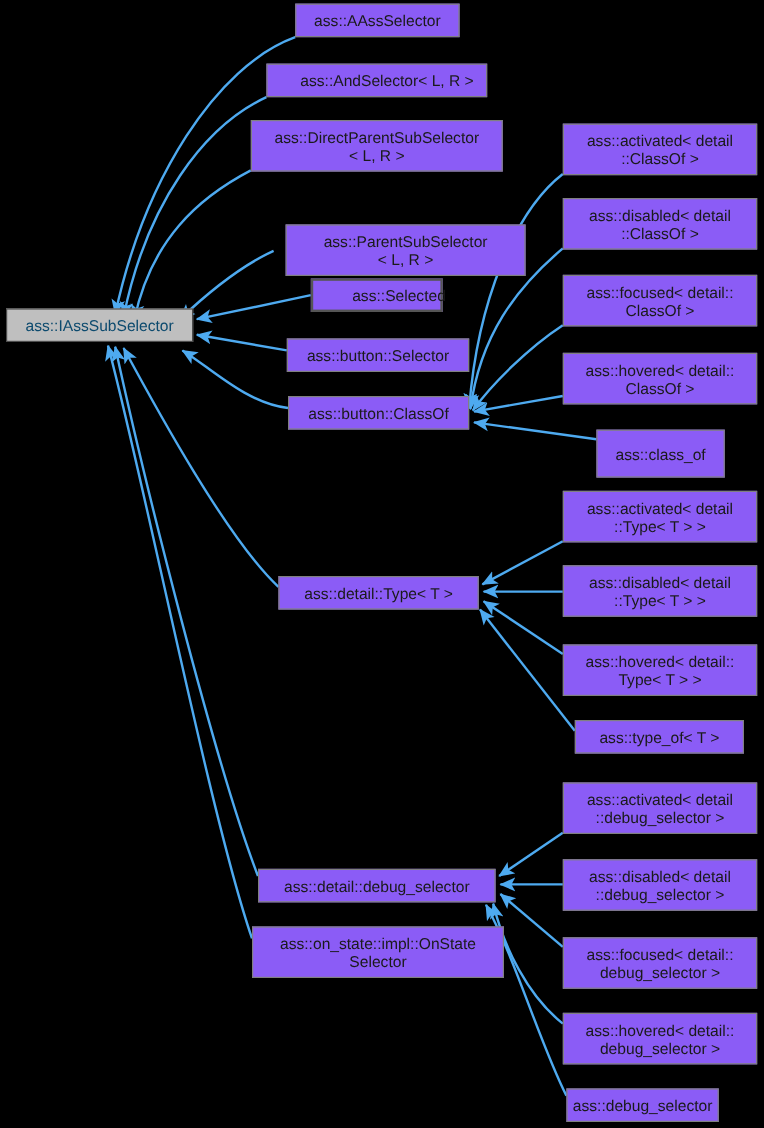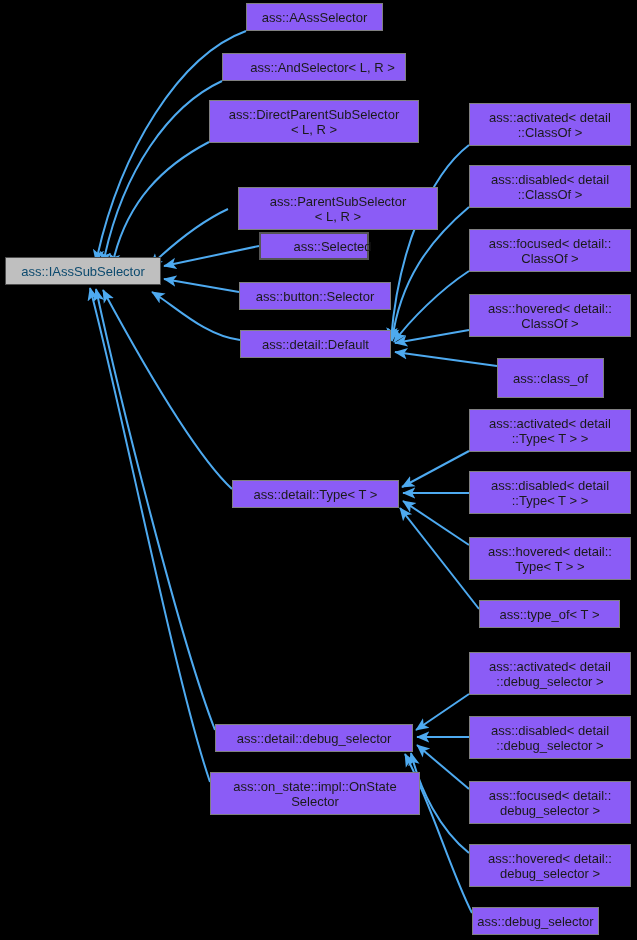--- a/index.html
+++ b/index.html
@@ -88,21 +88,21 @@
   <div id="node-layer">
       <div class="node base" style="left: 5px; top: 257px; width: 156px; height: 28px;">ass::IAssSubSelector</div>
       <div class="node" style="left: 246px; top: 3px; width: 137px; height: 28px;">ass::AAssSelector</div>
       <div class="node" style="left: 222px; top: 53px; width: 184px; height: 28px; padding-left: 20px;">ass::AndSelector&lt; L, R &gt;</div>
       <div class="node" style="left: 209px; top: 100px; width: 210px; height: 43px;">ass::DirectParentSubSelector
 &lt; L, R &gt;</div>
       <div class="node" style="left: 238px; top: 167px; width: 200px; height: 43px; margin-top: 20px;">ass::ParentSubSelector
 &lt; L, R &gt;</div>
       <div class="node selected" style="left: 259px; top: 232px; width: 110px; height: 28px; padding-left: 40px;">ass::Selected</div>
       <div class="node" style="left: 239px; top: 282px; width: 152px; height: 28px;">ass::button::Selector</div>
-      <div class="node" style="left: 240px; top: 330px; width: 151px; height: 28px;">ass::detail::Default</div>
+      <div class="node" style="left: 240px; top: 330px; width: 151px; height: 28px;">ass::button::ClassOf</div>
       <div class="node" style="left: 232px; top: 480px; width: 167px; height: 28px;">ass::detail::Type&lt; T &gt;</div>
       <div class="node" style="left: 215px; top: 724px; width: 198px; height: 28px;">ass::detail::debug_selector</div>
       <div class="node" style="left: 210px; top: 772px; width: 210px; height: 43px;">ass::on_state::impl::OnState
 Selector</div>
       <div class="node" style="left: 469px; top: 103px; width: 162px; height: 43px;">ass::activated&lt; detail
 ::ClassOf &gt;</div>
       <div class="node" style="left: 469px; top: 165px; width: 162px; height: 43px;">ass::disabled&lt; detail
 ::ClassOf &gt;</div>
       <div class="node" style="left: 469px; top: 229px; width: 162px; height: 43px;">ass::focused&lt; detail::
 ClassOf &gt;</div>

